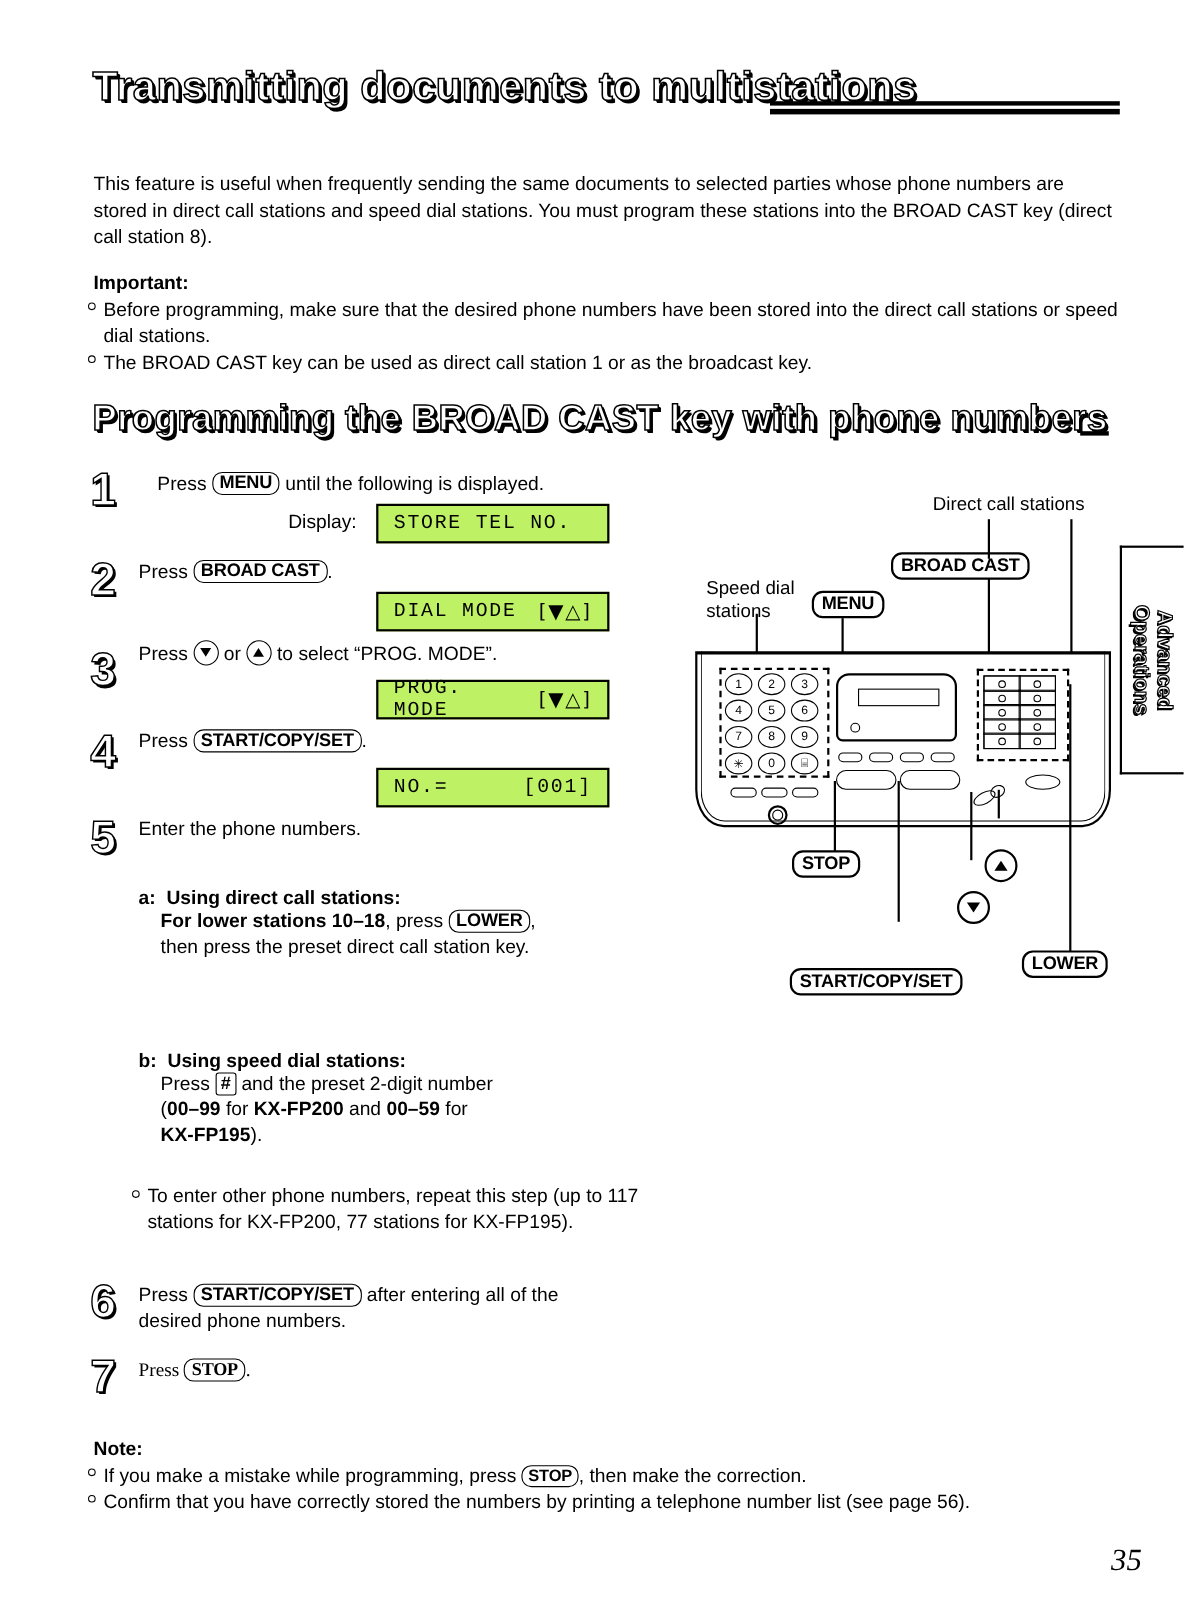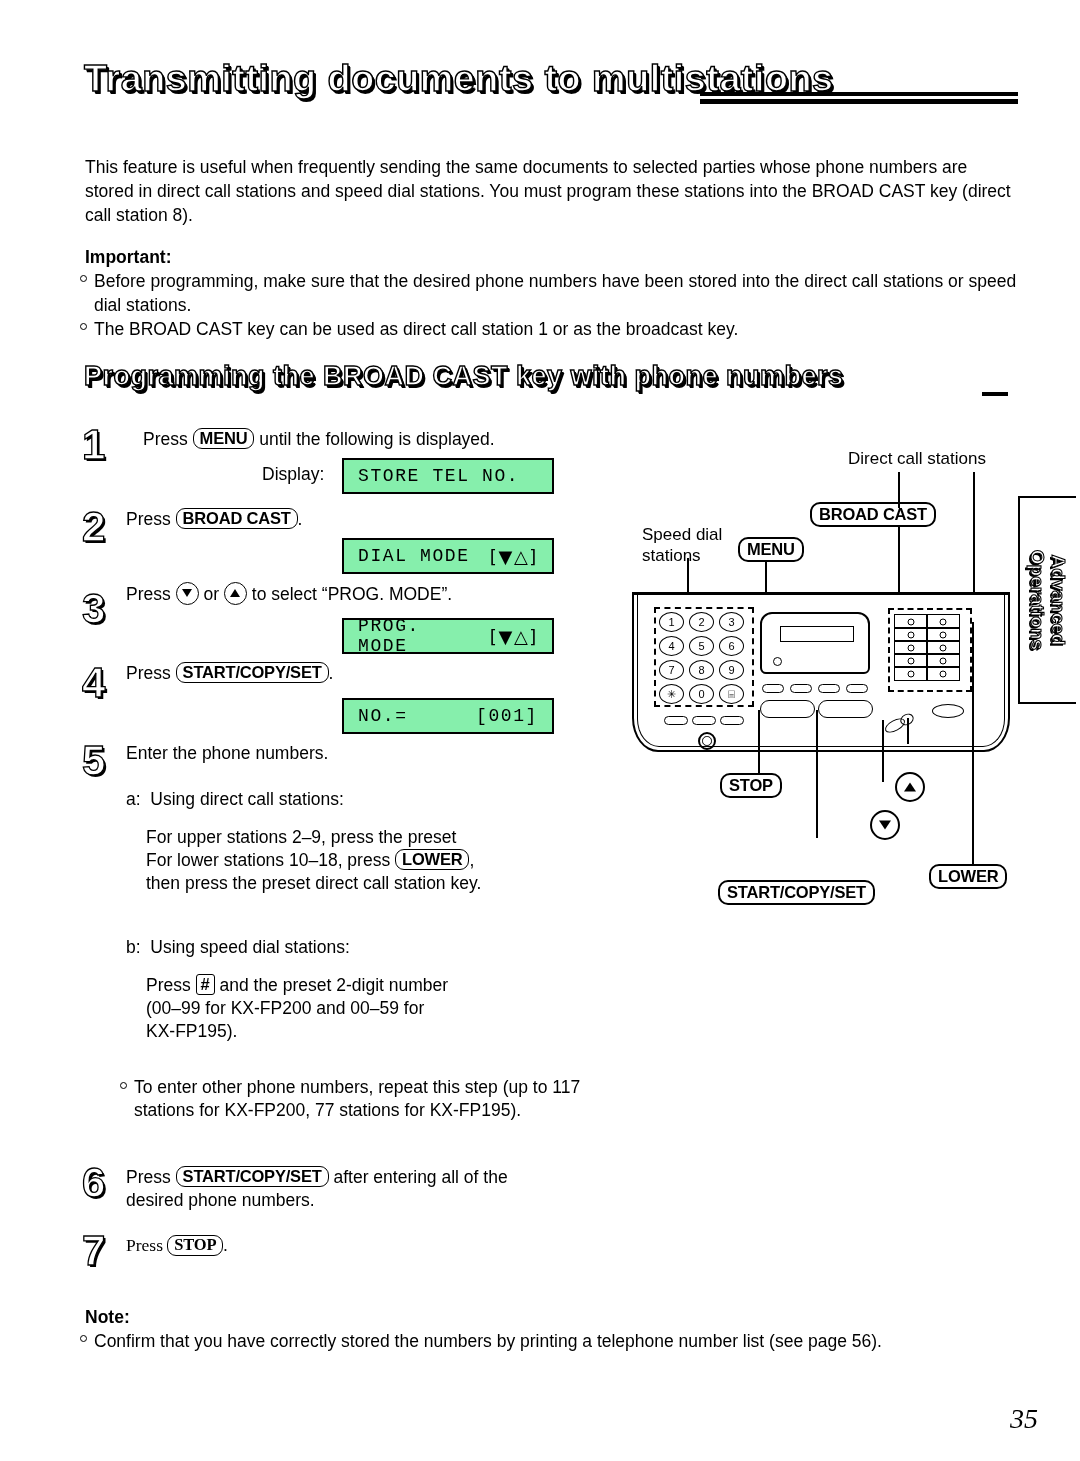--- a/index.html
+++ b/index.html
@@ -47,39 +47,39 @@
     top: 92px;
     width: 318px;
     height: 14px;
   }
   #title-rule .r1 { position:absolute; left:0; top:0;  width:100%; height:4px; background:#000; }
   #title-rule .r2 { position:absolute; left:0; top:7px; width:100%; height:5px; background:#000; }
 
   #sub-title {
     left: 84px;
     top: 361px;
-    font-size: 27px;
+    font-size: 33px;
   }
   #sub-title-dash {
     position: absolute;
     left: 982px;
     top: 392px;
     width: 26px;
     height: 4px;
     background: #000;
   }
 
   
   .body-text {
     position: absolute;
     font-size: 17.5px;
     line-height: 24px;
     color: #000;
   }
-  .bold { font-weight: normal; }
+  .bold { font-weight: bold; margin-top: 17px; }
 
   #intro {
     left: 85px;
     top: 155px;
     width: 935px;
   }
   #important-label {
     left: 85px;
     top: 245px;
     font-weight: bold;
@@ -172,21 +172,21 @@
   .lcd {
     position: absolute;
     border: 2px solid #000;
     box-sizing: border-box;
     font-family: "Liberation Mono", monospace;
     font-size: 18px;
     letter-spacing: 1.6px;
     display: flex;
     align-items: center;
     padding: 0 14px;
-    background: #86efac;
+    background: #bef264;
     height: 36px;
     width: 222px;
   }
   .lcd .right { margin-left: auto; }
   .tri { font-family: "DejaVu Sans", sans-serif; }
 
   #display-label {
     position: absolute;
     left: 262px;
     top: 464px;
@@ -488,23 +488,20 @@
 
     <div class="step-num" style="left:4px; top:320px;">5</div>
     <div class="step-text" style="left:48px; top:322px; width:460px;">Enter the phone numbers.</div>
 
     <div class="step-text bold" style="left:48px; top:368px; width:470px;">
       <span>a:</span>&nbsp;
       <span>Using direct call stations:</span>
     </div>
     <div class="step-text" style="left:68px; top:406px; width:480px;">
       <div>
-        <span class="bold">For upper stations 2–9</span><span>, press the preset</span>
-      </div>
-      <div>
         <span class="bold">For lower stations 10–18</span><span>, press</span>
         <span class="keycap">LOWER</span><span>,</span>
       </div>
       <div>then press the preset direct call station key.</div>
     </div>
 
     <div class="step-text bold" style="left:48px; top:516px; width:470px;">
       <span>b:</span>&nbsp;
       <span>Using speed dial stations:</span>
     </div>
@@ -556,20 +553,25 @@
     <span class="right tri">[▼△]</span>
   </div>
 
   <div class="lcd" style="left:342px; top:698px; width:212px;">
     <span>NO.=</span>
     <span class="right">[001]</span>
   </div>
 
   <div class="body-text" id="note-label">Note:</div>
   <div class="body-text" id="note-list">
+    <div class="bullet-row">
+      <span class="dot"></span>
+      <span>If you make a mistake while programming, press</span>
+      <span class="keycap" style="font-size:15px;padding:0 5px;">STOP</span><span>, then make the correction.</span>
+    </div>
     <div class="bullet-row">
       <span class="dot"></span>
       <span>Confirm that you have correctly stored the numbers by printing a telephone number list (see page 56).</span>
     </div>
   </div>
 
   <div id="page-number">35</div>
 
   <div id="figure">
 

